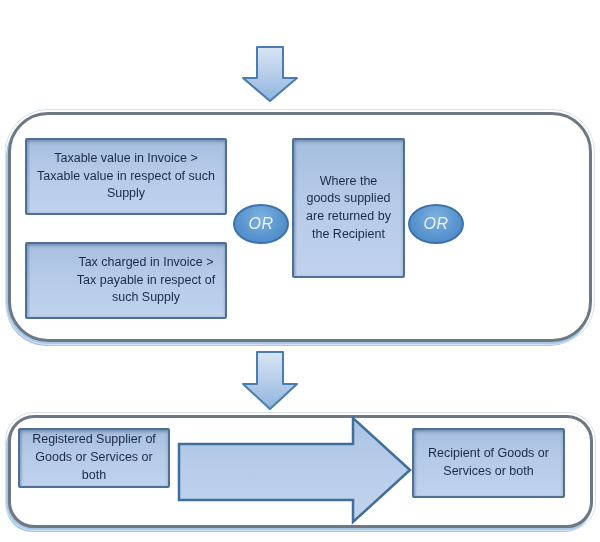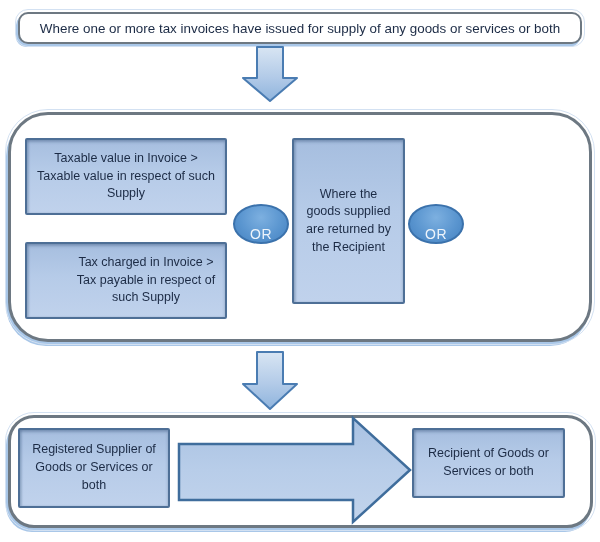--- a/index.html
+++ b/index.html
@@ -23,53 +23,50 @@
   .bluebox{
     position:absolute;box-sizing:border-box;
     background:linear-gradient(180deg,#a6bedf 0%,#b6cbe8 45%,#c0d2ec 100%);
     border:2.5px solid #4e6f96;border-radius:2px;
     box-shadow:inset 0 2px 3px rgba(40,70,110,0.35), inset 2px 0 2px rgba(40,70,110,0.18);
     display:flex;align-items:center;justify-content:center;text-align:center;
     font-size:12.5px;line-height:1.42;padding:5px 7px;
   }
   #box-taxable-value{left:25px;top:138px;width:202px;height:77px;}
   #box-tax-charged {left:25px;top:242px;width:202px;height:77px;padding-left:47px;}
-  #box-goods-returned{left:292px;top:138px;width:113px;height:166px;}
+  #box-goods-returned{left:292px;top:138px;width:113px;height:140px;}
   #box-goods-deficient{left:466px;top:138px;width:116px;height:182px;}
-  #box-supplier {left:18px;top:428px;width:152px;height:80px;z-index:3;}
+  #box-supplier {left:18px;top:428px;width:152px;height:60px;z-index:3;}
   #box-recipient{left:412px;top:428px;width:153px;height:70px;z-index:3;}
   
   .or-ellipse{
     position:absolute;width:56px;height:40px;border-radius:50%;box-sizing:border-box;
     background:radial-gradient(ellipse at 50% 32%,#7db0e0 0%,#5b96d0 55%,#4482c1 100%);
-    border:2px solid #3b72ac;display:flex;align-items:flex-end;justify-content:center;
-    color:#eef4fb;font-size:14px;letter-spacing:0.5px;
+    border:2px solid #3b72ac;display:flex;align-items:center;justify-content:center;
+    color:#eef4fb;font-size:16px;letter-spacing:0.5px;font-style:italic;
   }
   #or-1{left:233px;top:204px;}
   #or-2{left:408px;top:204px;}
   
   .arrow-svg{position:absolute;}
   #down-arrow-1{left:238px;top:45px;}
   #down-arrow-2{left:238px;top:349px;}
   #credit-note-arrow{left:170px;top:410px;z-index:2;}
   #credit-note-arrow-text{
     position:absolute;left:182px;top:444px;width:196px;height:54px;z-index:4;
     display:flex;align-items:center;justify-content:center;text-align:center;
     font-size:13px;line-height:1.5;
   }
   #credit-note-arrow-text b{font-weight:bold;}
 </style>
 </head>
 <body>
 
 <div id="stage">
 
-  <div id="banner" class="panel">
-    <span>Where one or more tax invoices have issued for supply of any goods or services or both</span>
-  </div>
 
   <svg id="down-arrow-1" class="arrow-svg" width="64" height="58" viewBox="0 0 64 58">
     <defs>
       <linearGradient id="dg1" x1="0" y1="0" x2="0" y2="1">
         <stop offset="0" stop-color="#d8e5f3"></stop>
           <stop offset="0.55" stop-color="#b3cbe8"></stop>
           <stop offset="1" stop-color="#8fb4dd"></stop>
       </linearGradient>
     </defs>
     <polygon points="19,2 45,2 45,33 59,33 32,56 5,33 19,33" fill="url(#dg1)" stroke="#4a7cb2" stroke-width="2" stroke-linejoin="round"></polygon>

